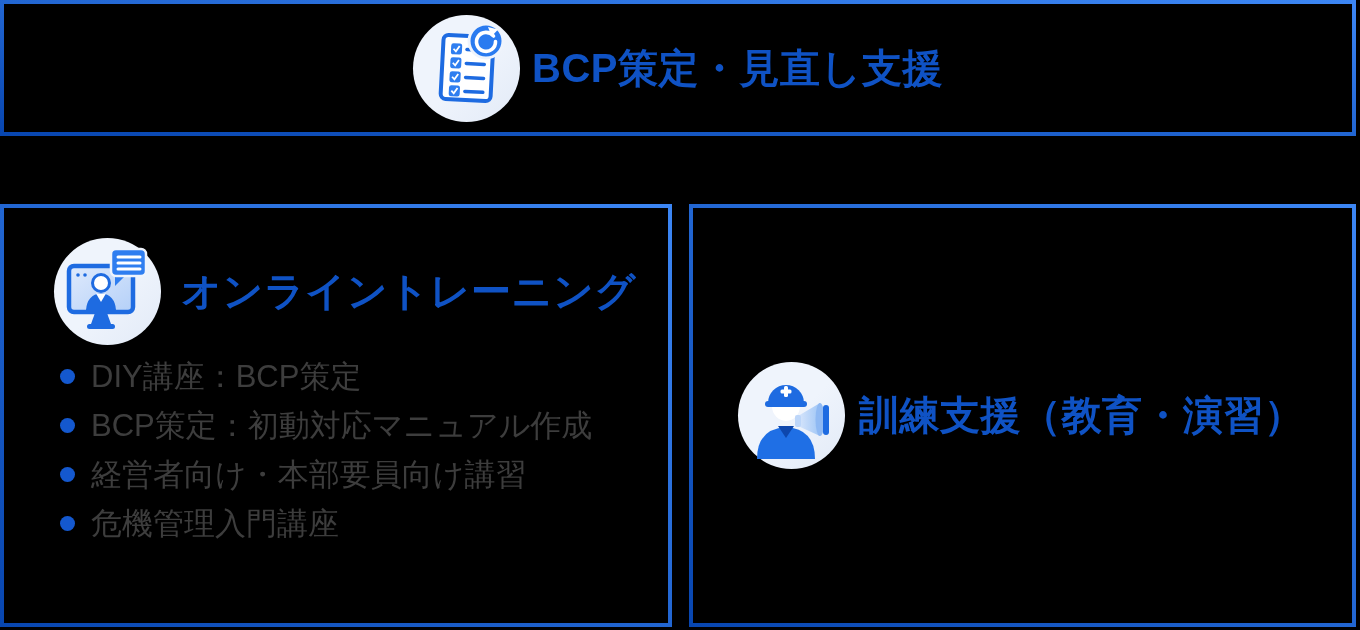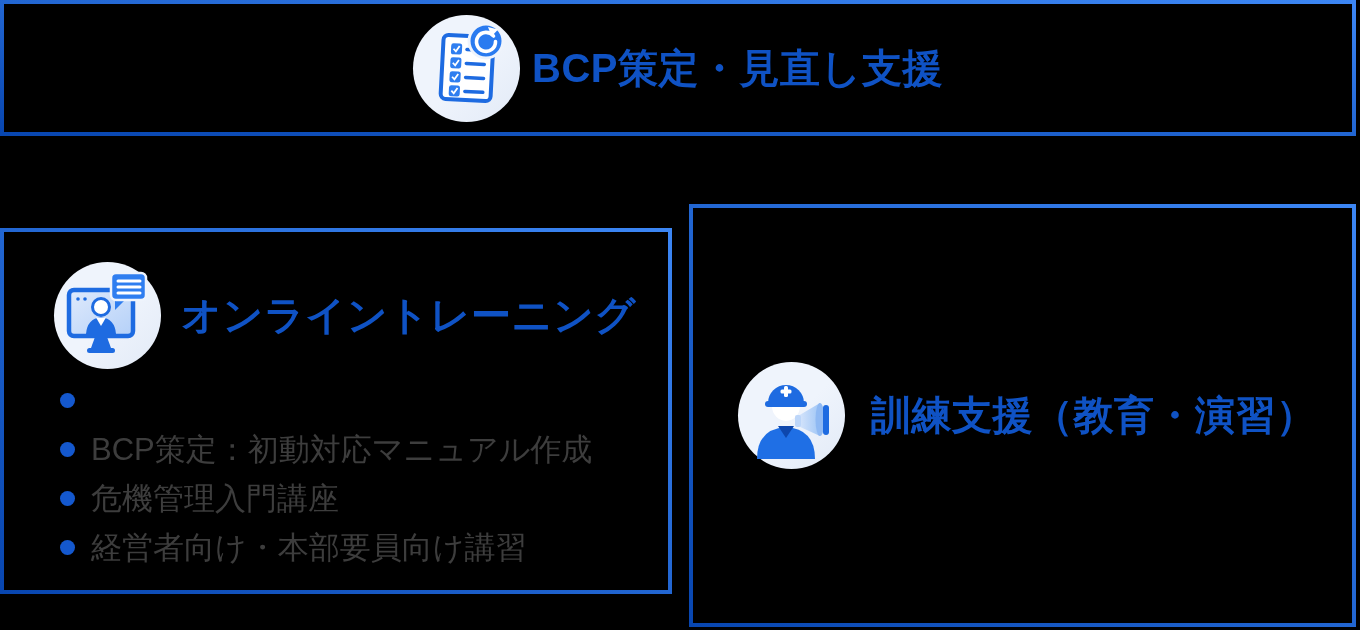--- a/index.html
+++ b/index.html
@@ -26,27 +26,26 @@
     position: absolute;
     border: 4px solid transparent;
     border-image: linear-gradient(to top right, var(--border-dark), var(--border-light)) 1;
     background: transparent;
   }
   #panel-bcp {
     left:0; top:0; width:1356px; height:136px;
     display:flex; align-items:center; justify-content:center; gap:12px;
   }
   #panel-online {
-    left:0; top:204px; width:672px; height:366px;
+    left:0; top:204px; width:672px; height:423px;
     padding: 30px 0 0 50px;
-    margin-top: 24px;
   }
   #panel-drill {
     left:689px; top:204px; width:667px; height:423px;
-    display:flex; align-items:center; gap:26px;
+    display:flex; align-items:center; gap:14px;
     padding-left:45px;
   }
   .icon-circle {
     width:107px; height:107px; border-radius:50%;
     background: linear-gradient(135deg, var(--circle-bg) 52%, var(--circle-shade) 100%);
     display:flex; align-items:center; justify-content:center;
     flex:none;
   }
   .panel-title {
     font-size:40px;
@@ -141,32 +140,33 @@
         <line x1="64" y1="19" x2="86" y2="19" stroke="#ffffff" stroke-width="3" stroke-linecap="round"></line>
         <line x1="64" y1="25" x2="86" y2="25" stroke="#ffffff" stroke-width="3" stroke-linecap="round"></line>
         <line x1="64" y1="31" x2="86" y2="31" stroke="#ffffff" stroke-width="3" stroke-linecap="round"></line>
       </svg>
     </div>
     <div class="panel-title">オンライントレーニング</div>
   </div>
   <ul class="course-list">
     <li>
       <span class="bullet"></span>
+      <span>DIY講座：BCP策定</span>
     </li>
     <li>
       <span class="bullet"></span>
       <span>BCP策定：初動対応マニュアル作成</span>
     </li>
     <li>
       <span class="bullet"></span>
-      <span>危機管理入門講座</span>
+      <span>経営者向け・本部要員向け講習</span>
     </li>
     <li>
       <span class="bullet"></span>
-      <span>経営者向け・本部要員向け講習</span>
+      <span>危機管理入門講座</span>
     </li>
   </ul>
 </div>
 
 <div class="panel" id="panel-drill">
   <div class="icon-circle">
     <svg width="107" height="107" viewBox="0 0 107 107">
       <defs>
         <linearGradient id="megGrad" x1="0" y1="0" x2="1" y2="0">
           <stop offset="0" stop-color="#d8e6fb"></stop>

